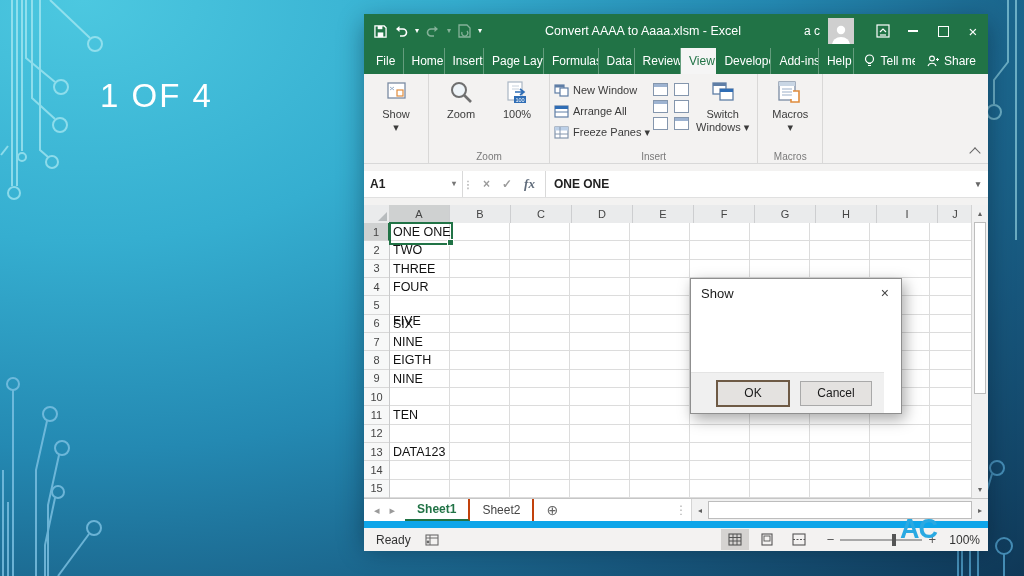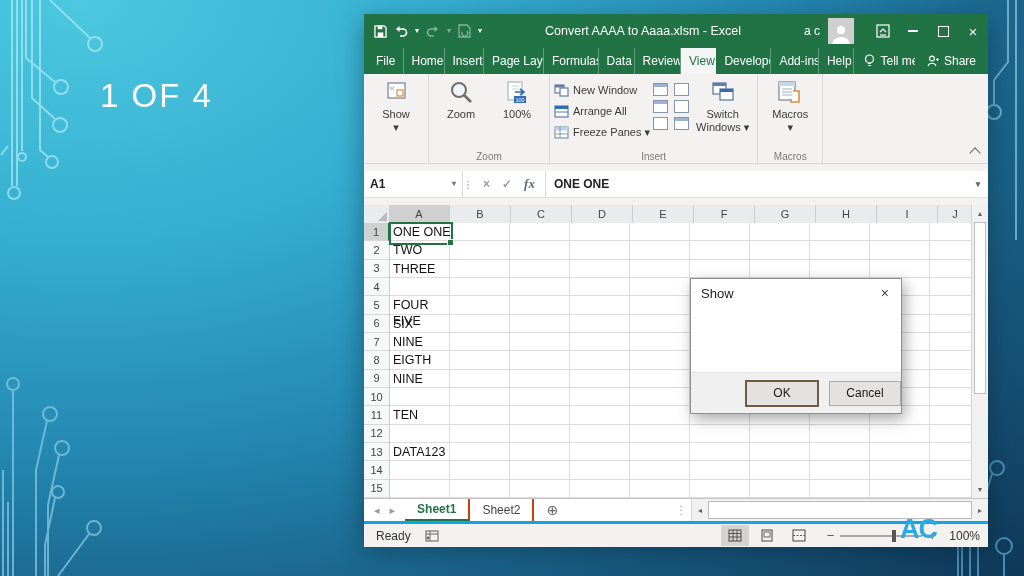--- a/index.html
+++ b/index.html
@@ -96,40 +96,40 @@
   .snav{display:flex;align-items:center;gap:10px;padding:0 10px;color:#9a9a9a;font-size:11px;}
   .stab{display:flex;align-items:center;padding:0 12px;border-right:2px solid #c2410c;color:#444;}
   .stab.active{color:#217346;font-weight:bold;border-bottom:2px solid #217346;}
   .addsheet{display:flex;align-items:center;padding:0 12px;color:#666;font-size:14px;}
   .sdots{display:flex;align-items:center;color:#b0b0b0;margin-left:auto;padding:0 4px;}
   .hscroll{width:296px;display:flex;align-items:stretch;background:#f1f1f1;border-left:1px solid #d4d4d4;}
   .hs-btn{width:16px;display:flex;align-items:center;justify-content:center;color:#606060;font-size:8px;}
   .hs-thumb{flex:1;background:#fff;border:1px solid #bdbdbd;margin:2px 0;}
 
   
-  .statusbar{flex:0 0 23px;display:flex;align-items:center;background:#f3f2f1;border-top:3px solid #0ea5e9;font-size:12px;color:#333;padding:0 8px 0 12px;}
+  .statusbar{flex:0 0 23px;display:flex;align-items:center;background:#f3f2f1;border-top:7px solid #0ea5e9;font-size:12px;color:#333;padding:0 8px 0 12px;}
   .ready{margin-right:14px;}
   .sb-right{margin-left:auto;display:flex;align-items:center;gap:4px;}
   .viewbtn{width:28px;height:21px;display:flex;align-items:center;justify-content:center;}
   .viewbtn.active{background:#d5d3d1;}
   .zoomctl{display:flex;align-items:center;gap:6px;margin-left:10px;}
   .zminus,.zplus{color:#555;font-size:13px;}
   .ztrack{width:82px;height:2px;background:#a8a8a8;position:relative;}
   .zthumb{position:absolute;left:52px;top:-5px;width:4px;height:12px;background:#555;}
   .zpct{width:40px;text-align:right;color:#333;}
 
   
   .dialog{position:absolute;left:326px;top:264px;width:210px;height:134px;z-index:5;background:#fff;
     border:1px solid #8f8f8f;box-shadow:3px 5px 14px rgba(0,0,0,.35);font-size:12.5px;color:#1a1a1a;}
   .dlg-head{height:28px;display:flex;align-items:center;padding:0 10px;}
   .dlg-title{flex:1;font-size:13px;}
   .dlg-close{color:#444;font-size:14px;padding:0 2px;}
   .dlg-msg{position:absolute;left:20px;top:58px;right:8px;white-space:nowrap;font-size:12px;}
-  .dlg-foot{position:absolute;left:0;right:0;bottom:0;height:40px;background:#f0f0f0;border-top:1px solid #e4e4e4;
-    display:flex;align-items:center;justify-content:flex-end;gap:10px;padding-right:0;}
+  .dlg-foot{position:absolute;left:0;right:17px;bottom:0;height:40px;background:#f0f0f0;border-top:1px solid #e4e4e4;
+    display:flex;align-items:center;justify-content:flex-end;gap:10px;padding-right:12px;}
   .btn{width:70px;height:23px;display:flex;align-items:center;justify-content:center;background:#e4e2e0;font-size:12px;color:#1a1a1a;}
   .btn.default{border:2px solid #6e5a45;}
   .btn.normal{border:1px solid #a9a9a9;}
 
   svg{display:block;}
 </style>
 </head>
 <body>
 
 <div class="slide">
@@ -438,21 +438,21 @@
         <span class="rh">11</span>
         <span class="rh">12</span>
         <span class="rh">13</span>
         <span class="rh">14</span>
         <span class="rh">15</span>
       </div>
       <div class="cells">
         <div class="vrow" style="top:0px">ONE ONE</div>
         <div class="vrow" style="top:18.33px">TWO</div>
         <div class="vrow" style="top:36.67px">THREE</div>
-        <div class="vrow" style="top:73px">FOUR</div>
+        <div class="vrow" style="top:55px">FOUR</div>
         <div class="vrow" style="top:89px">FIVE</div>
         <div class="vrow" style="top:91.67px">SIX</div>
         <div class="vrow" style="top:110px">NINE</div>
         <div class="vrow" style="top:128.33px">EIGTH</div>
         <div class="vrow" style="top:146.67px">NINE</div>
         <div class="vrow" style="top:165px"></div>
         <div class="vrow" style="top:183.33px">TEN</div>
         <div class="vrow" style="top:201.67px"></div>
         <div class="vrow" style="top:220px">DATA123</div>
         <div class="vrow" style="top:238.33px"></div>

